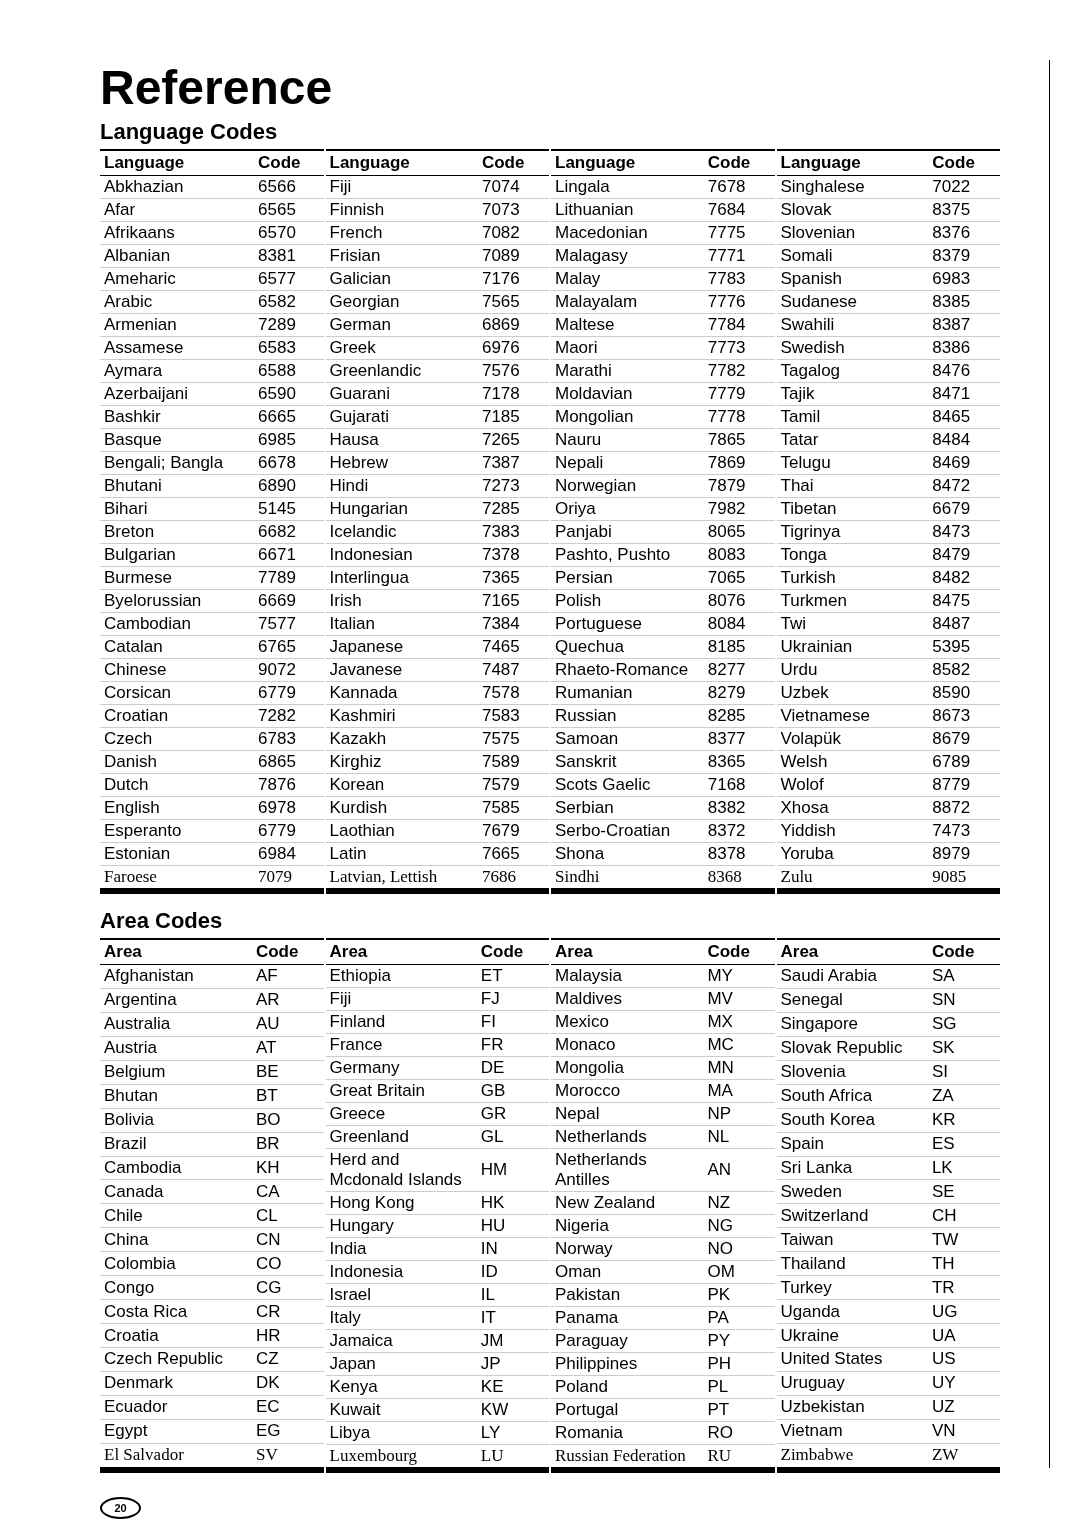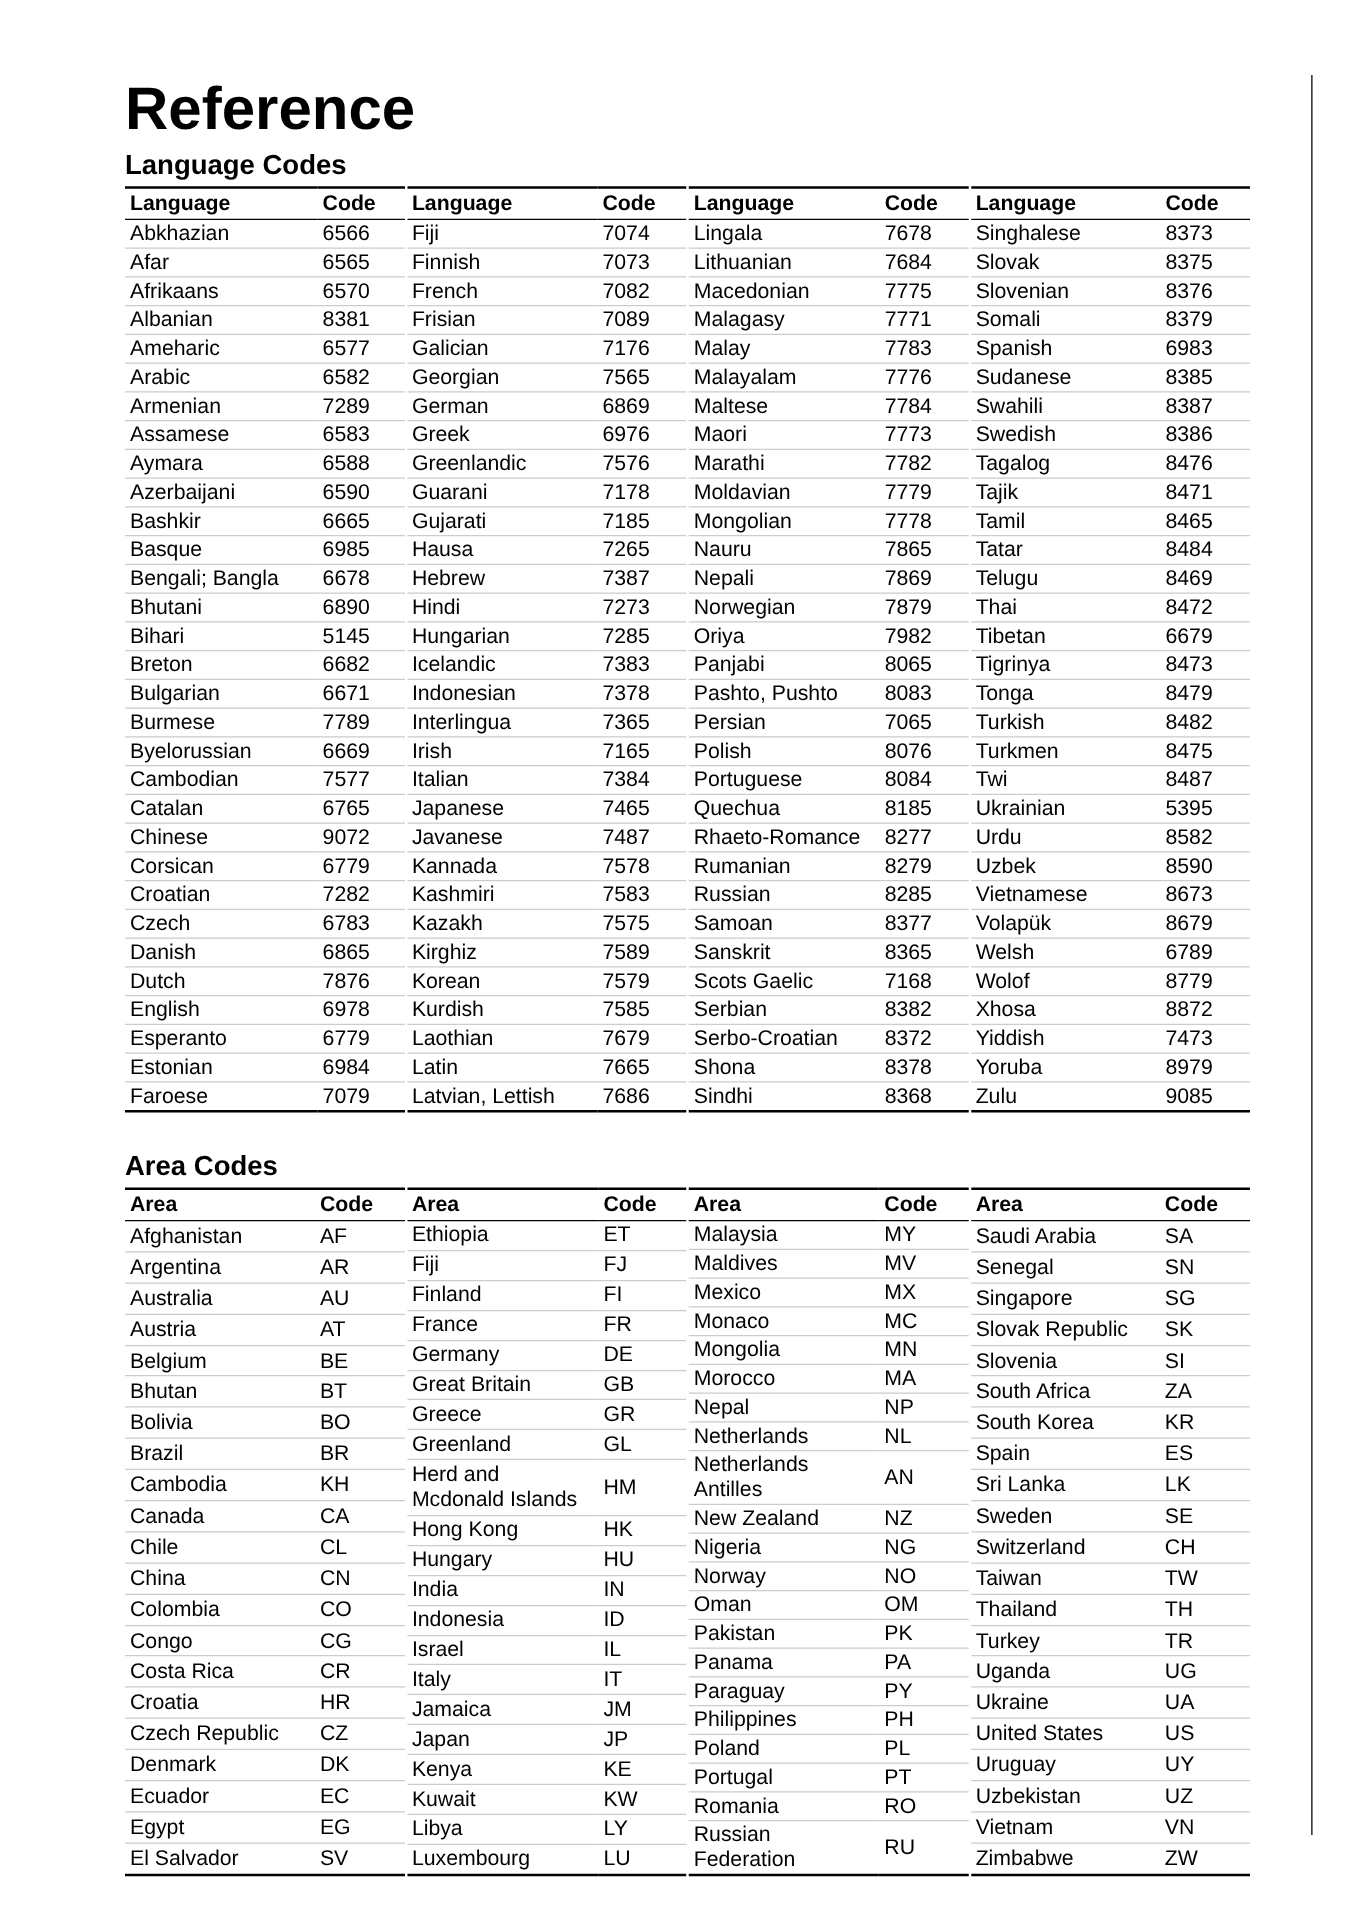--- a/index.html
+++ b/index.html
@@ -37,25 +37,26 @@
       border-top: 2px solid #000;
       border-bottom: 1px solid #000;
       padding: 2px 4px;
       text-align: left;
     }
     table td {
       padding: 1px 4px;
       border-bottom: 1px solid #ccc;
     }
     table tr:last-child td {
-      border-bottom: 2px solid #000000;
+      border-bottom: 6px solid #000000;
+      font-family: Liberation Serif, serif;
     }
     .col-language { width: 18%; }
     .col-code { width: 7%; }
-    .section { margin-bottom: 30px; }
+    .section { margin-bottom: 14px; }
     .page-num {
       display: inline-flex;
       align-items: center;
       justify-content: center;
       width: 41px;
       height: 22px;
       border: 2px solid #000;
       border-radius: 50%;
       font-weight: bold;
       font-size: 11px;
@@ -499,21 +500,21 @@
     <table>
       <thead>
         <tr>
           <th class="col-language">Language</th>
           <th class="col-code">Code</th>
         </tr>
       </thead>
       <tbody id="lang-tbody-3">
           <tr>
             <td>Singhalese</td>
-            <td>8373</td>
+            <td>7022</td>
           </tr>
           <tr>
             <td>Slovak</td>
             <td>8375</td>
           </tr>
           <tr>
             <td>Slovenian</td>
             <td>8376</td>
           </tr>
           <tr>

